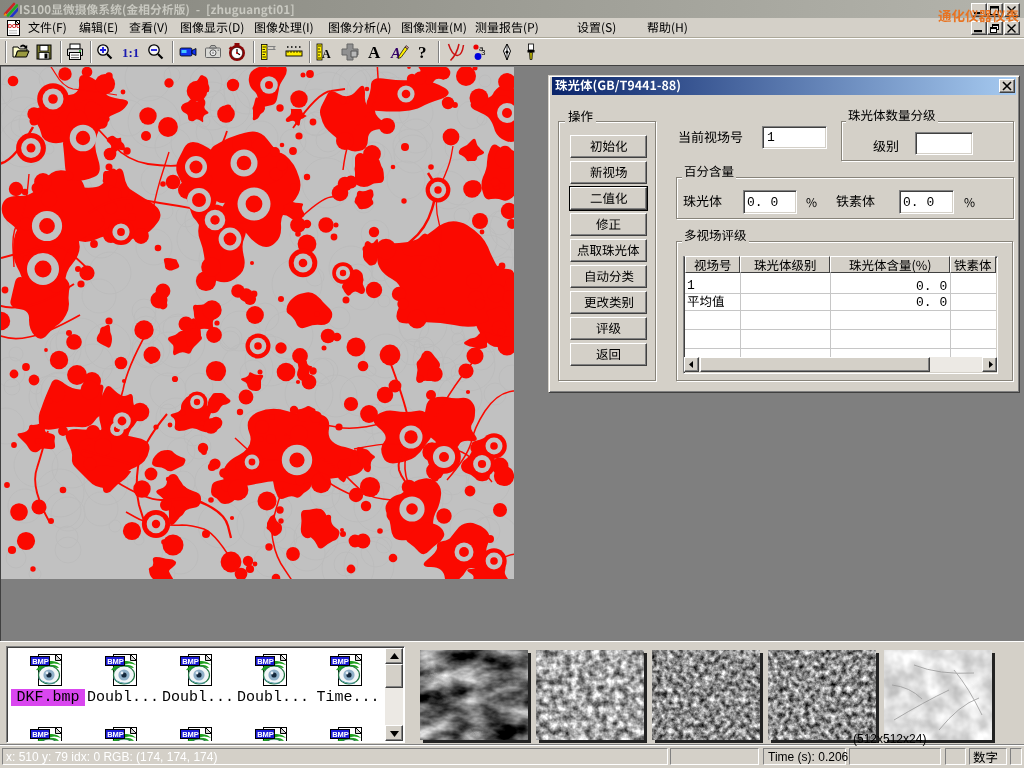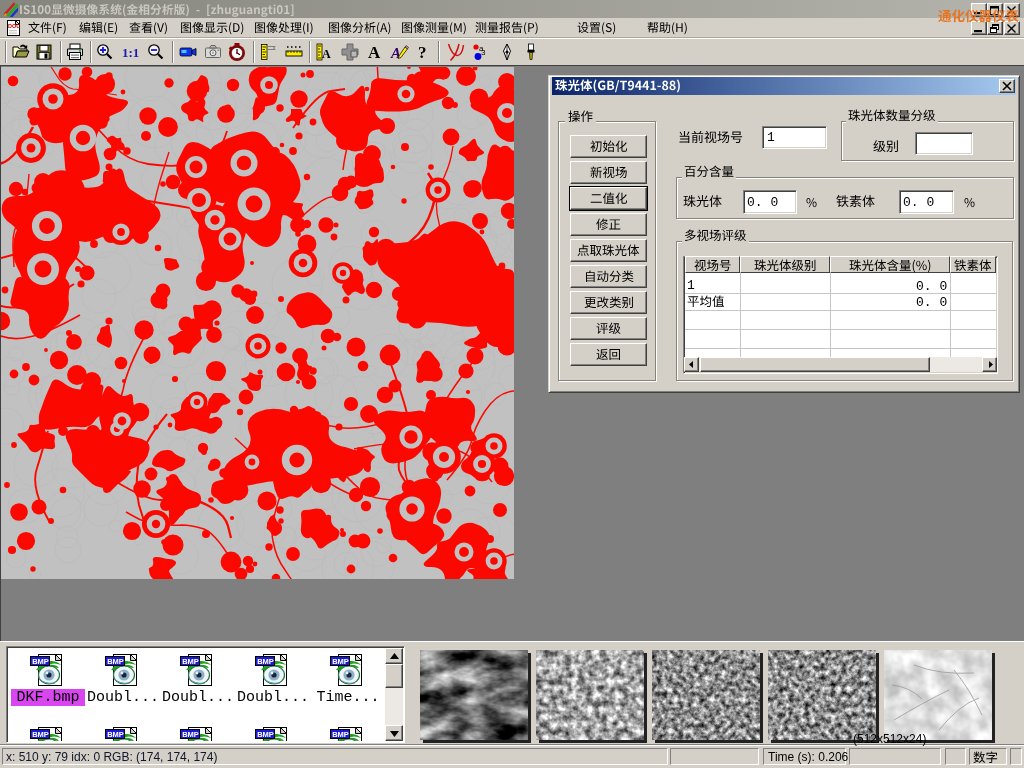--- a/index.html
+++ b/index.html
@@ -1641,21 +1641,21 @@
     </g>
   </svg>
 <div class="abs face" style="left:0;top:744px;width:1024px;height:24px;border-top:1px solid #808080;box-shadow:inset 0 1px 0 #fff"></div>
 <div class="abs" style="left:2px;top:748px;width:666px;height:17px;border:1px solid;border-color:#808080 #fff #fff #808080"></div>
 <div class="abs" style="left:670px;top:748px;width:89px;height:17px;border:1px solid;border-color:#808080 #fff #fff #808080"></div>
 <div class="abs" style="left:763px;top:748px;width:83px;height:17px;border:1px solid;border-color:#808080 #fff #fff #808080"></div>
 <div class="abs" style="left:849px;top:748px;width:92px;height:17px;border:1px solid;border-color:#808080 #fff #fff #808080"></div>
 <div class="abs" style="left:945px;top:748px;width:21px;height:17px;border:1px solid;border-color:#808080 #fff #fff #808080"></div>
 <div class="abs" style="left:969px;top:748px;width:38px;height:17px;border:1px solid;border-color:#808080 #fff #fff #808080"></div>
 <div class="abs" style="left:1010px;top:748px;width:12px;height:17px;border:1px solid;border-color:#808080 #fff #fff #808080"></div>
-<div class="abs" style="left:6px;top:750px;font:12px 'Liberation Sans';color:#0f172a">x: 510 y: 79 idx: 0 RGB: (174, 174, 174)</div>
+<div class="abs" style="left:6px;top:750px;font:12px 'Liberation Sans';color:#ffffff">x: 510 y: 79 idx: 0 RGB: (174, 174, 174)</div>
 <div class="abs" style="left:768px;top:750px;font:12px 'Liberation Sans'">Time (s): 0.206</div>
 <div class="abs" style="left:853px;top:732px;font:12px 'Liberation Sans'">(512x512x24)</div>
 <div style="position:absolute;left:973px;top:750px;">
     <svg width="25" height="16" style="display:block;overflow:visible">
       <g fill="#000" transform="translate(0,12) scale(0.012500,-0.012500)">
         <use href="#g102" x="0"></use>
         <use href="#g111" x="1000"></use>
       </g>
     </svg>
   </div>

